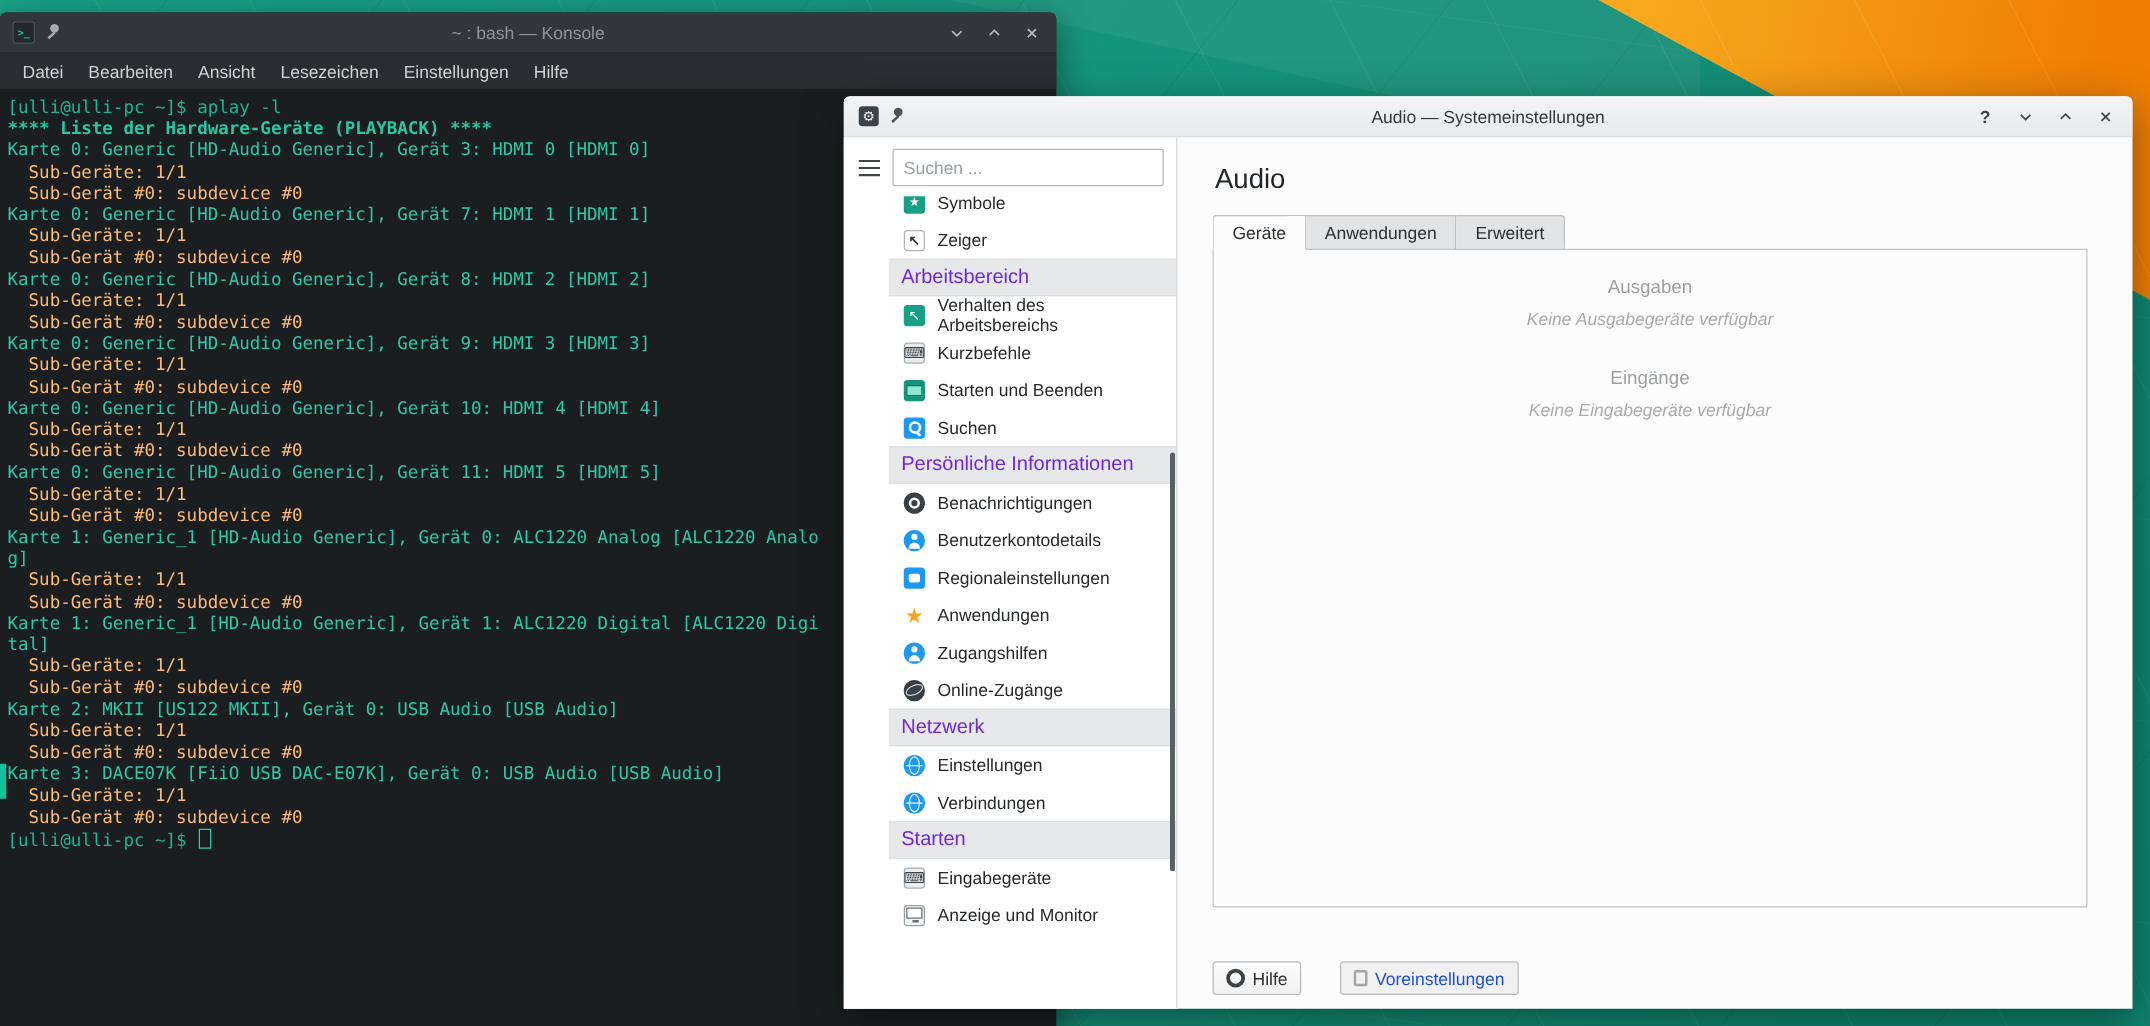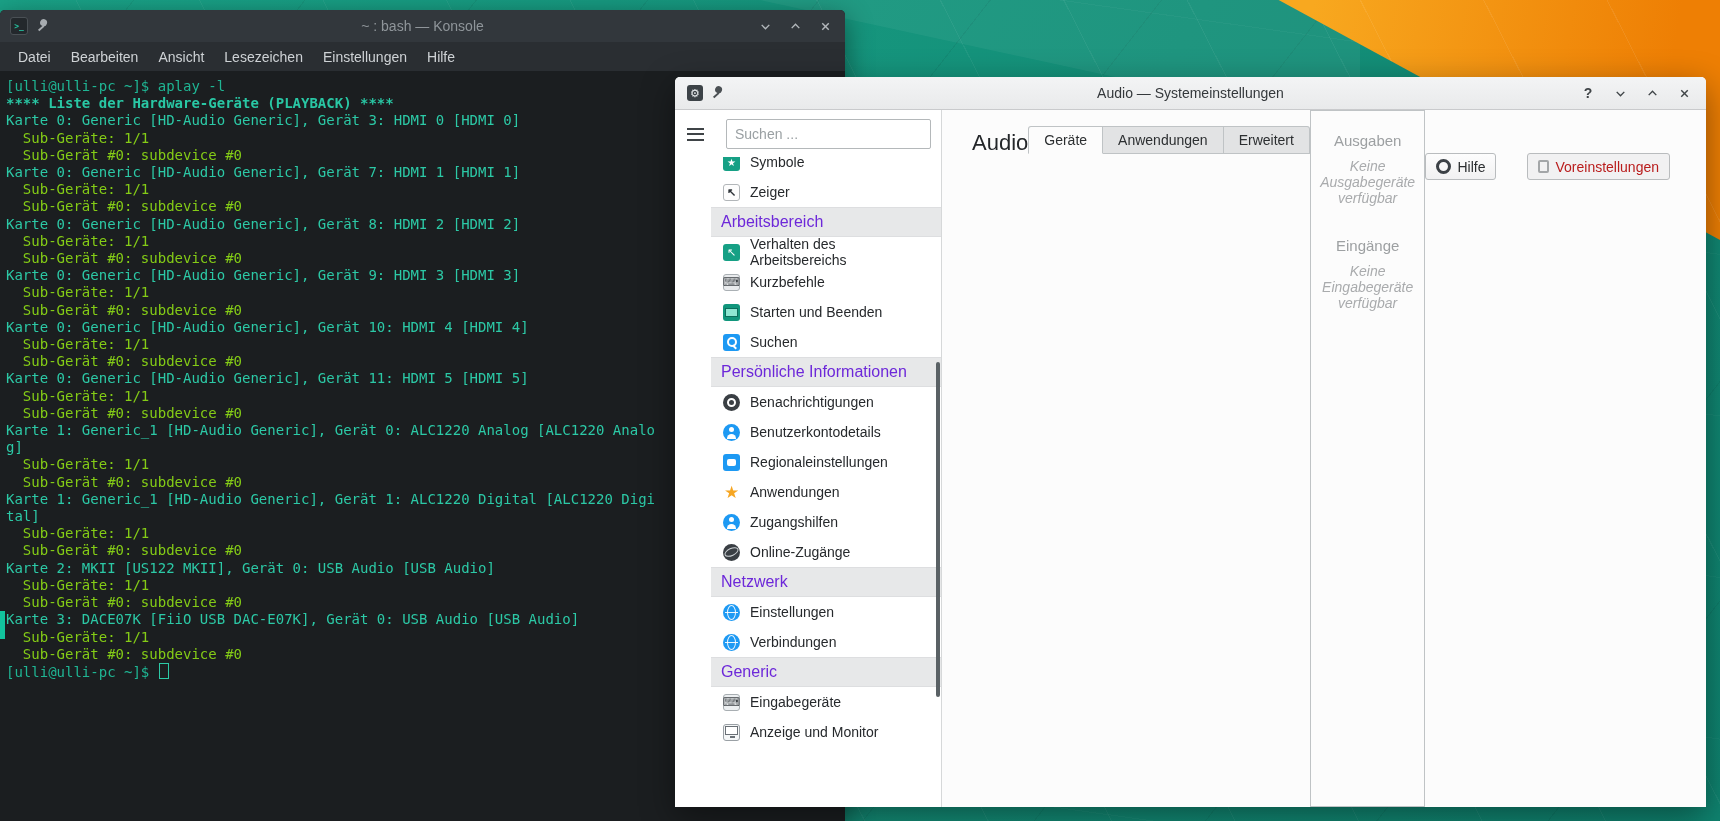--- a/index.html
+++ b/index.html
@@ -38,41 +38,41 @@
     display:inline-flex;align-items:center;justify-content:center;margin-right:8px;}
   .t-title{position:absolute;left:50%;transform:translateX(-50%);font-size:14px;color:#8f959a;white-space:nowrap;}
   .t-controls{margin-left:auto;display:flex;gap:10px;color:#b3b8bc;}
   .t-menubar{height:29px;background:#2a2e32;display:flex;align-items:center;padding:0 8px;flex:none;}
   .menu-item{padding:0 10px;font-size:14px;color:#ced2d5;height:100%;display:flex;align-items:center;cursor:default;}
   .t-screen{flex:1;padding:7px 2px 0 6px;overflow:hidden;
     font-family:"DejaVu Sans Mono","Liberation Mono",monospace;font-size:14px;line-height:17.2px;white-space:pre;}
   .tl-cmd{color:#1fb593;}
   .tl-header{color:#29c7a4;font-weight:bold;}
   .tl-karte{color:#2cc9a6;}
-  .tl-sub{color:#84cc16;}
+  .tl-sub{color:#fdba74;}
   .cursor{display:inline-block;width:8px;height:14px;border:1px solid #2cc9a6;vertical-align:-2px;margin-left:1px;}
   .t-scroll-indicator{position:absolute;left:0;top:601px;width:5px;height:28px;background:#12c39d;}
 
   
   .settings{position:absolute;left:675px;top:77px;width:1031px;height:730px;z-index:2;
     background:#fcfcfc;border-radius:5px 5px 0 0;box-shadow:0 10px 34px rgba(0,0,0,0.42);
     display:flex;flex-direction:column;}
   .s-titlebar{height:32px;flex:none;background:linear-gradient(#f3f4f5,#e9eaeb);
     border-bottom:1px solid #c9cacc;border-radius:5px 5px 0 0;position:relative;
     display:flex;align-items:center;padding:0 12px;color:#4b5054;}
   .s-appicon{width:16px;height:16px;border-radius:3px;background:#3c4247;color:#eceff1;font-size:11px;
     display:inline-flex;align-items:center;justify-content:center;margin-right:8px;}
   .s-title{position:absolute;left:50%;transform:translateX(-50%);font-size:14px;color:#34383b;white-space:nowrap;}
   .s-controls{margin-left:auto;display:flex;gap:12px;color:#3f4447;align-items:center;}
   .helpbtn{font-size:14px;font-weight:bold;color:#3f4447;}
 
   .s-body{flex:1;display:flex;min-height:0;}
   .s-sidebar{width:266px;flex:none;background:#fff;border-right:1px solid #d6d8d9;
     display:flex;flex-direction:column;position:relative;overflow:hidden;}
-  .s-search-row{display:flex;align-items:center;gap:22px;padding:9px 10px 8px 12px;flex:none;}
+  .s-search-row{display:flex;align-items:center;gap:10px;padding:9px 10px 8px 12px;flex:none;}
   .hamburger{width:17px;height:13px;flex:none;cursor:pointer;
     background:linear-gradient(#3f4447 0 2px,transparent 2px 5.5px,#3f4447 5.5px 7.5px,transparent 7.5px 11px,#3f4447 11px 13px);}
   .search{flex:1;height:28px;border:1px solid #b4b8ba;border-radius:2px;padding:0 8px;
     font-size:14px;color:#333;background:#fff;outline:none;font-family:"Liberation Sans",sans-serif;min-width:0;}
   .search::placeholder{color:#9aa0a3;}
   .s-list{flex:1;overflow:hidden;padding-left:36px;}
   .sb-item{height:30px;display:flex;align-items:center;gap:10px;padding:0 12px;font-size:14px;color:#26292c;cursor:pointer;}
   .sb-item:first-child{margin-top:-10px;}
   .sb-section{height:28px;display:flex;align-items:center;padding:0 10px;font-size:16px;color:#6d28d9;
     background:#e7e8e9;border-top:1px solid #dddee0;border-bottom:1px solid #dddee0;}
@@ -103,37 +103,37 @@
   .ic-network-settings,.ic-connections{background:#1d99f3;border-radius:50%;}
   .ic-network-settings::before,.ic-connections::before{content:"";width:7px;height:13px;border:1px solid rgba(255,255,255,0.9);border-radius:50%;}
   .ic-network-settings::after,.ic-connections::after{content:"";position:absolute;left:2px;right:2px;top:8px;height:1px;background:rgba(255,255,255,0.9);}
   .ic-bluetooth{background:#2d7dd2;border-radius:50%;font-weight:bold;} .ic-bluetooth::before{content:"B";font-size:10px;}
   .ic-input-devices{background:#eceff1;border:1px solid #a8aeb2;} .ic-input-devices::before{content:"⌨";color:#3d4246;font-size:12px;}
   .ic-display-monitor{background:#f4f6f7;border:1px solid #9aa0a5;}
   .ic-display-monitor::before{content:"";width:11px;height:7px;border:1px solid #6a7076;background:#fff;margin-top:-3px;}
   .ic-display-monitor::after{content:"";position:absolute;bottom:2px;left:6px;width:5px;height:2px;background:#6a7076;}
 
   
-  .s-main{flex:1;display:flex;flex-direction:row;padding:0 36px 0 28px;min-width:0;}
+  .s-main{flex:1;display:flex;flex-direction:column;padding:0 36px 0 28px;min-width:0;}
   .page-title{font-size:22px;font-weight:500;color:#232629;margin:20px 0 0 2px;}
   .tabs{display:flex;margin:16px 0 -1px 0;position:relative;z-index:2;}
   .tab{height:26px;padding:0 15px;display:flex;align-items:center;font-size:14px;color:#2c2f31;
     background:#e2e3e4;border:1px solid #bfc3c5;border-left-width:0;cursor:pointer;}
   .tab:first-child{border-left-width:1px;border-top-left-radius:3px;}
   .tab:last-child{border-top-right-radius:3px;}
   .tab.active{background:#fcfcfc;border-bottom-color:#fcfcfc;}
   .frame{flex:1;border:1px solid #bfc3c5;background:#fcfcfc;padding-top:21px;text-align:center;min-height:0;}
   .gh{font-size:15px;color:#9da0a2;font-weight:500;}
   .gi{font-size:14px;color:#a9abad;font-style:italic;margin-top:9px;}
   .gh.mt{margin-top:31px;}
   .footer{height:70px;flex:none;display:flex;align-items:flex-end;gap:31px;padding-bottom:11px;}
   .btn{height:27px;display:inline-flex;align-items:center;gap:6px;padding:0 10px;font-size:14px;color:#2b2e30;
     background:linear-gradient(#fdfdfd,#f1f1f2);border:1px solid #b9bcbe;border-radius:3px;cursor:pointer;
     font-family:"Liberation Sans",sans-serif;}
-  .btn[disabled]{color:#b91c1c;background:#f1f1f2;cursor:default;}
+  .btn[disabled]{color:#1d4ed8;background:#f1f1f2;cursor:default;}
   .help-ic{width:15px;height:15px;border:3px solid #3c4146;border-radius:50%;box-sizing:border-box;flex:none;}
   .doc-ic{width:11px;height:13px;border:2px solid #a3a6a8;border-radius:2px;box-sizing:border-box;flex:none;}
   svg{display:block;}
 </style>
 </head>
 <body>
 
 <div class="screen">
   <div class="mesh"></div>
   <div class="tri-teal"></div>
@@ -259,21 +259,21 @@
             </div>
             <div class="sb-section">Netzwerk</div>
             <div class="sb-item">
               <span class="ic ic-network-settings"></span>
               <span>Einstellungen</span>
             </div>
             <div class="sb-item">
               <span class="ic ic-connections"></span>
               <span>Verbindungen</span>
             </div>
-            <div class="sb-section">Generic</div>
+            <div class="sb-section">Starten</div>
             <div class="sb-item">
               <span class="ic ic-input-devices"></span>
               <span>Eingabegeräte</span>
             </div>
             <div class="sb-item">
               <span class="ic ic-display-monitor"></span>
               <span>Anzeige und Monitor</span>
             </div>
           </div>
         <div class="s-scrollbar"></div>

